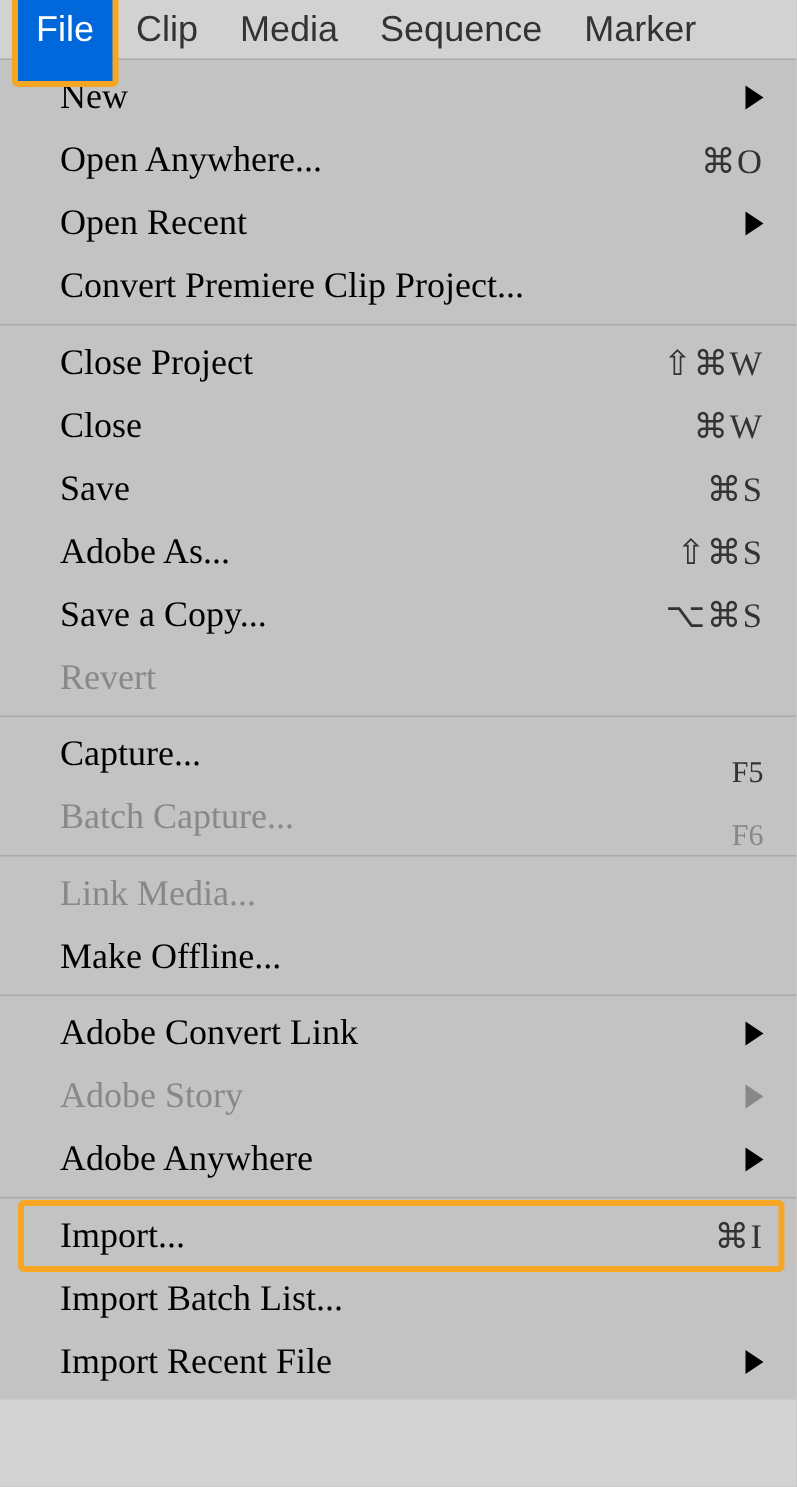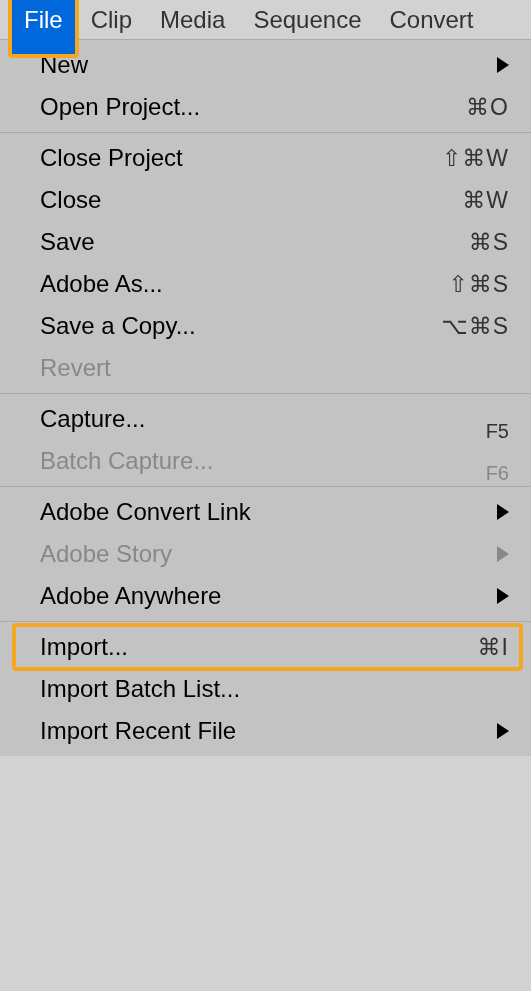--- a/index.html
+++ b/index.html
@@ -50,20 +50,21 @@
       padding: 22px 14px;
       cursor: pointer;
     }
     .dropdown {
       background: #c3c3c3;
       width: 100%;
     }
     .menu-section {
       border-bottom: 1px solid #aaa;
       padding: 4px 0;
+      font-family: Liberation Serif, serif;
     }
     .menu-section:last-child {
       border-bottom: none;
     }
     .menu-item {
       display: flex;
       align-items: center;
       justify-content: space-between;
       padding: 8px 22px 8px 40px;
       font-size: 24px;
@@ -131,38 +132,47 @@
 <body>
 
 <div class="menubar">
   <div class="file-highlight">
     <div class="file-highlight-border"></div>
     <div class="file-selected">File</div>
   </div>
   <div class="menubar-item">Clip</div>
   <div class="menubar-item">Media</div>
   <div class="menubar-item">Sequence</div>
-  <div class="menubar-item">Convert</div>
+  <div class="menubar-item">Marker</div>
 </div>
 
 <div class="dropdown">
 
   <div class="menu-section">
     <div class="menu-item">
       <span class="menu-item-label">New</span>
       <div class="menu-item-right">
         <div class="submenu-arrow"></div>
       </div>
     </div>
     <div class="menu-item">
-      <span class="menu-item-label">Open Project...</span>
+      <span class="menu-item-label">Open Anywhere...</span>
       <div class="menu-item-right">
         <span class="shortcut">⌘O</span>
       </div>
     </div>
+    <div class="menu-item">
+      <span class="menu-item-label">Open Recent</span>
+      <div class="menu-item-right">
+        <div class="submenu-arrow"></div>
+      </div>
+    </div>
+    <div class="menu-item">
+      <span class="menu-item-label">Convert Premiere Clip Project...</span>
+    </div>
   </div>
 
   <div class="menu-section">
     <div class="menu-item">
       <span class="menu-item-label">Close Project</span>
       <div class="menu-item-right">
         <span class="shortcut">⇧⌘W</span>
       </div>
     </div>
     <div class="menu-item">
@@ -202,20 +212,28 @@
       </div>
     </div>
     <div class="menu-item disabled">
       <span class="menu-item-label">Batch Capture...</span>
       <div class="menu-item-right">
         <span class="fkey">F6</span>
       </div>
     </div>
   </div>
 
+  <div class="menu-section">
+    <div class="menu-item disabled">
+      <span class="menu-item-label">Link Media...</span>
+    </div>
+    <div class="menu-item">
+      <span class="menu-item-label">Make Offline...</span>
+    </div>
+  </div>
 
   <div class="menu-section">
     <div class="menu-item">
       <span class="menu-item-label">Adobe Convert Link</span>
       <div class="menu-item-right">
         <div class="submenu-arrow"></div>
       </div>
     </div>
     <div class="menu-item disabled">
       <span class="menu-item-label">Adobe Story</span>

